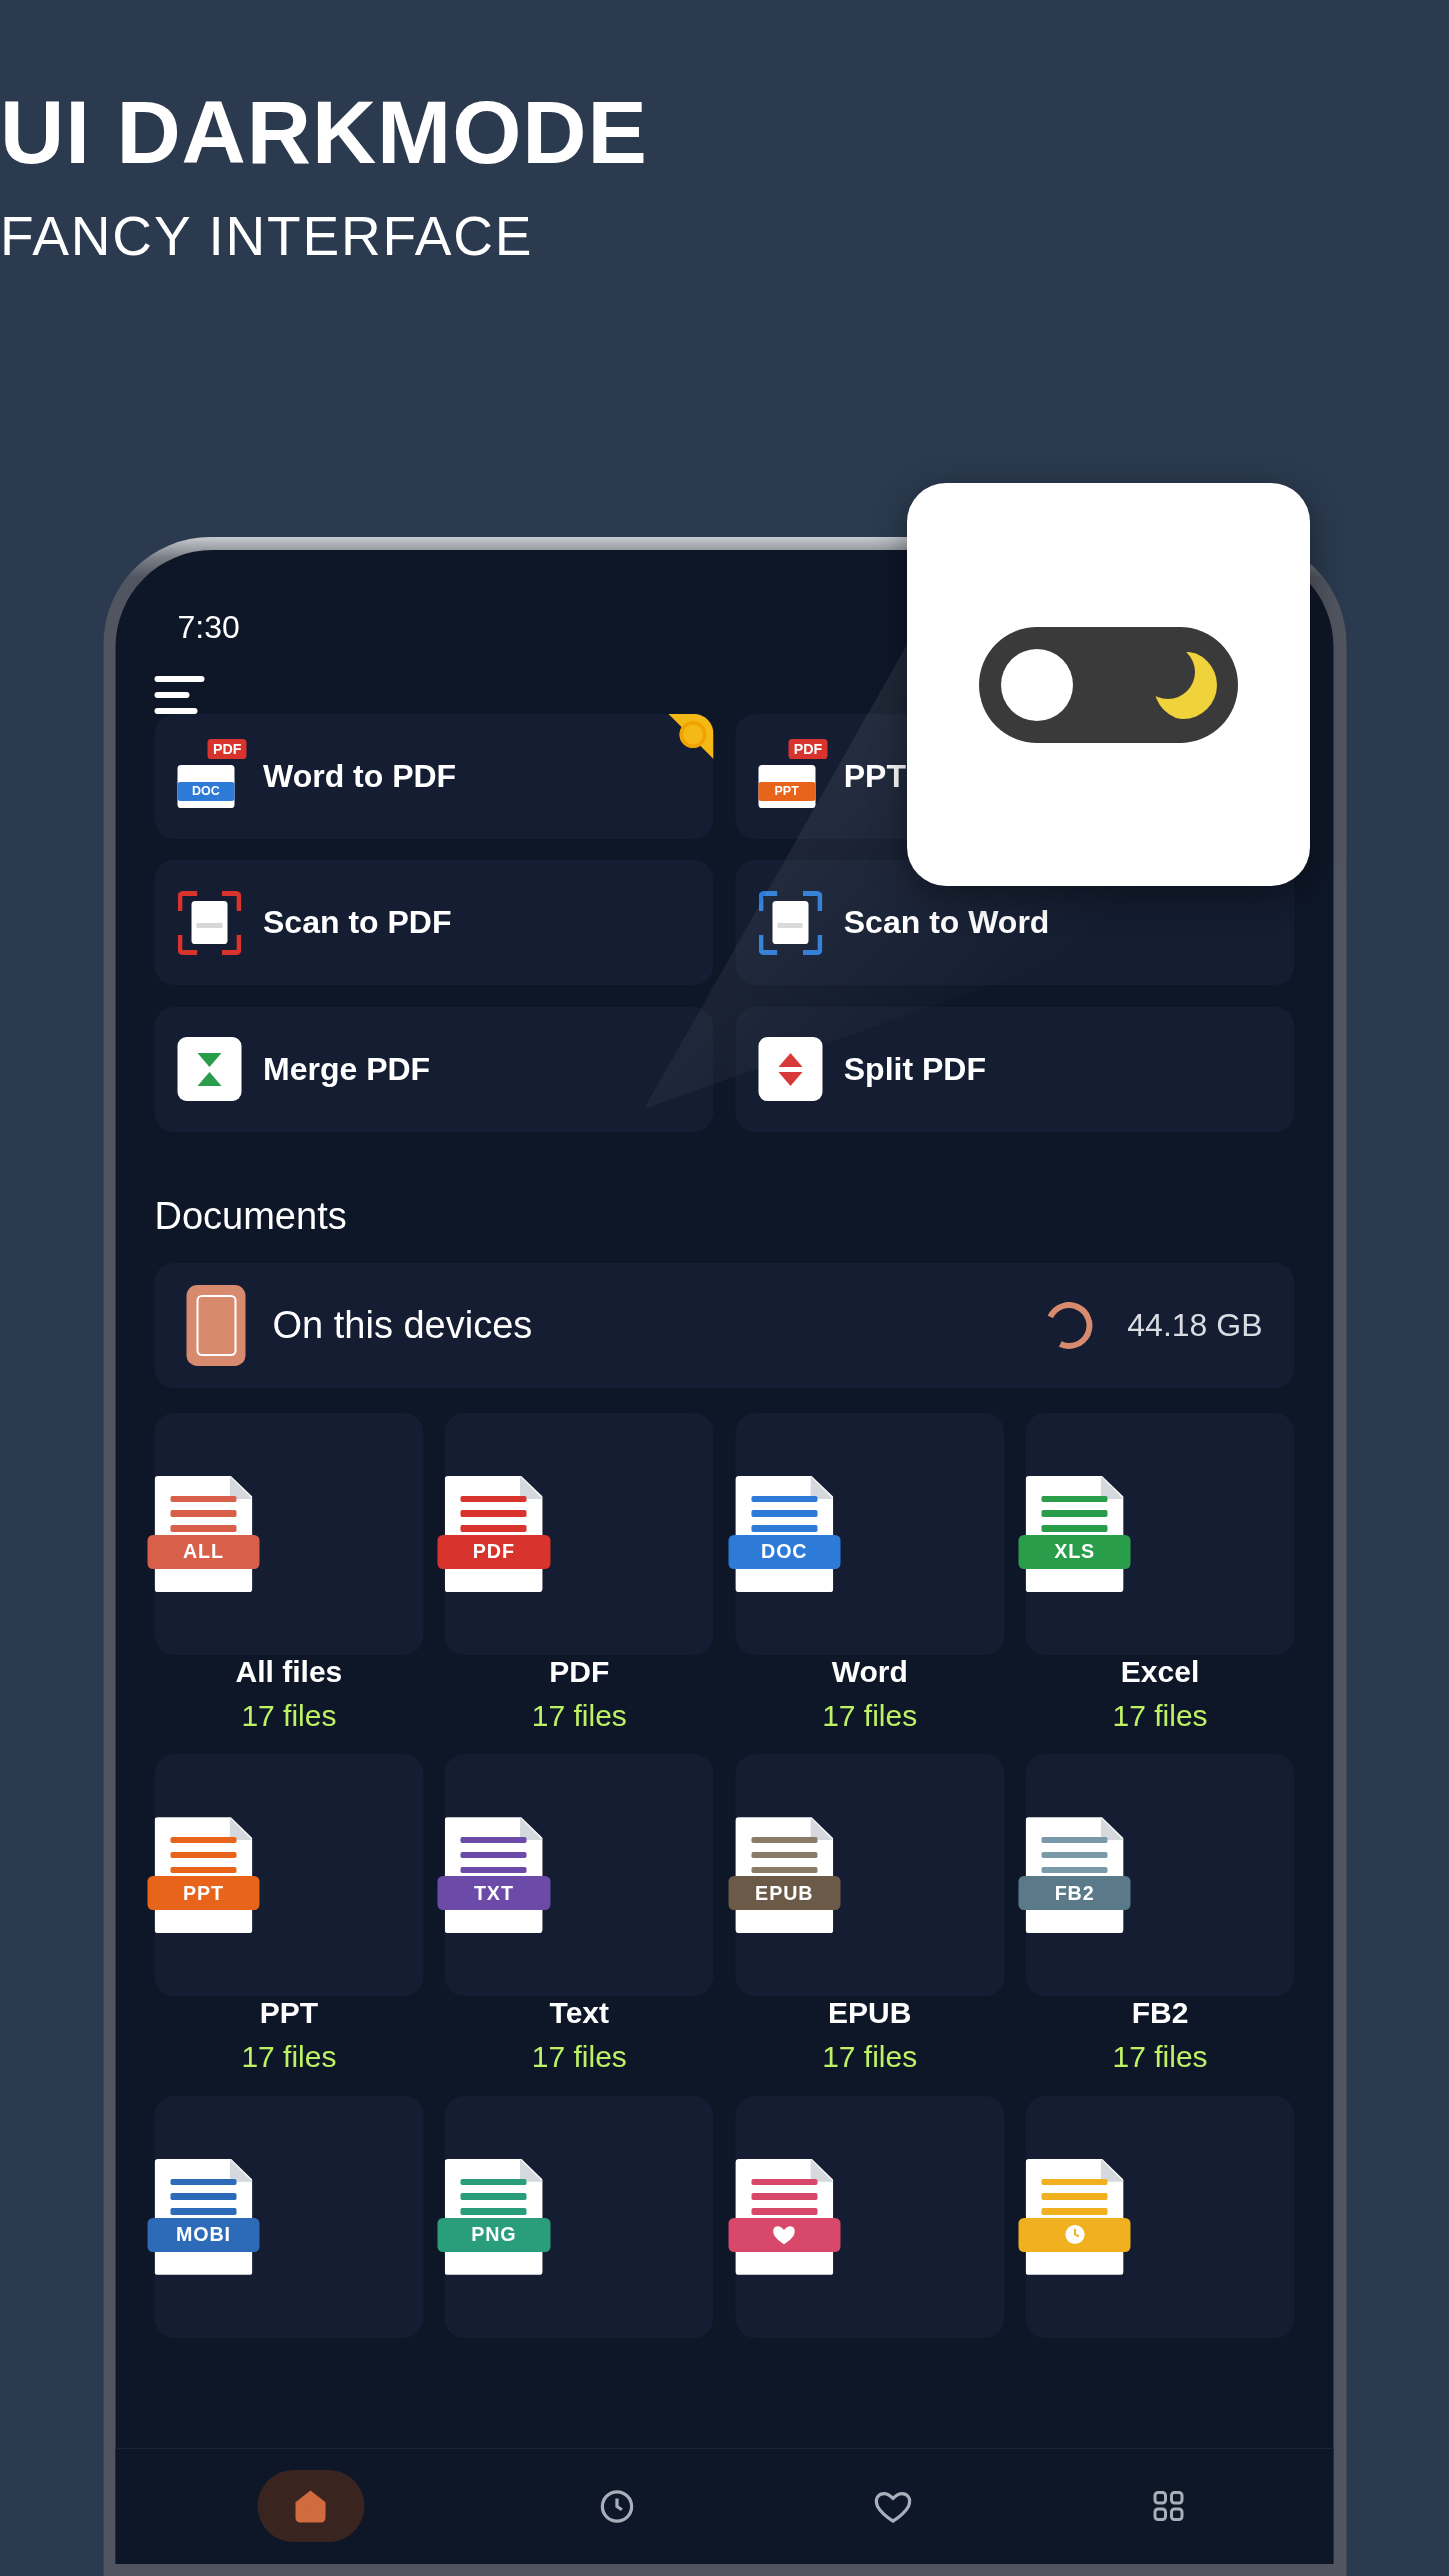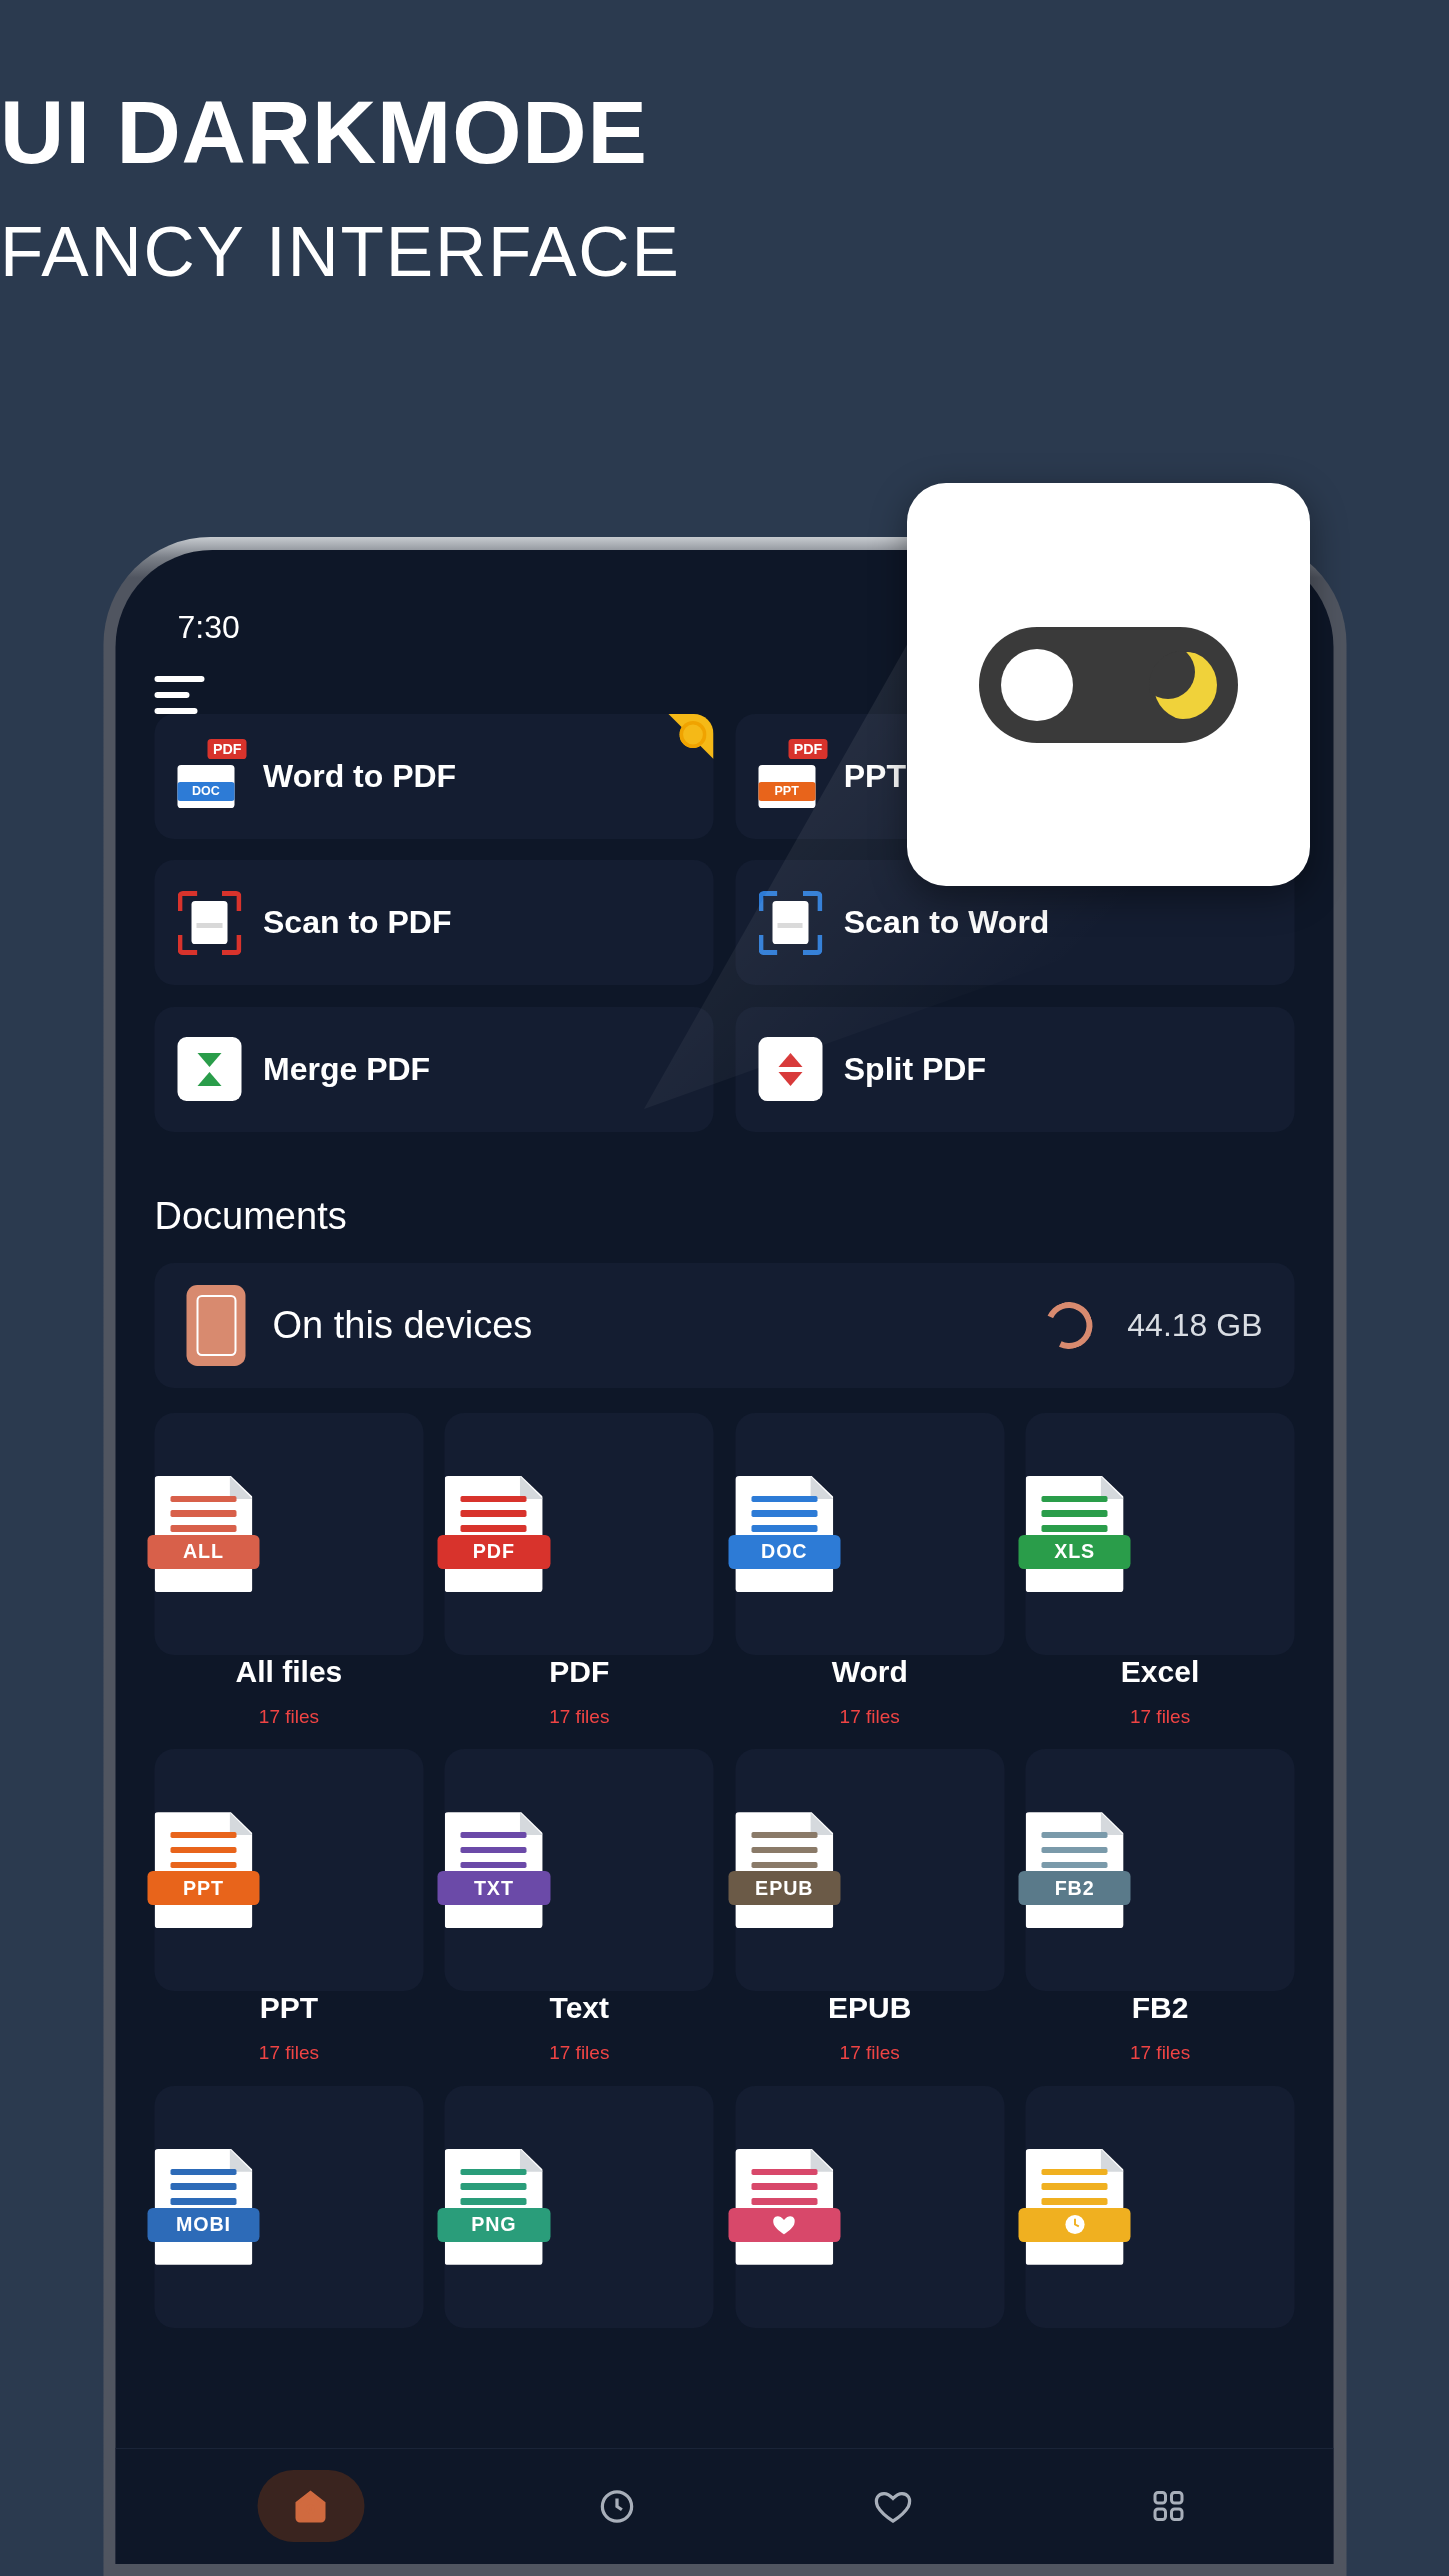--- a/index.html
+++ b/index.html
@@ -7,21 +7,21 @@
   background:#2b3a4f;
   font-family:-apple-system,Helvetica,Arial,sans-serif;
   width:1449px;
   height:2576px;
   overflow:hidden;
   color:#fff;
   position:relative;
 }
 .hero { text-align:left; padding-top:81px; }
 .hero h1 { font-size:89px; font-weight:800; letter-spacing:0.9px; }
-.hero h2 { font-size:71px; font-weight:500; margin-top:27px; letter-spacing:1.8px; }
+.hero h2 { font-size:55px; font-weight:500; margin-top:20px; letter-spacing:1.8px; }
 
 
 .phone {
   position:absolute;
   left:50%; transform:translateX(-50%);
   top:537px;
   width:1243px;
   height:2039px;
   border-radius:107px 107px 0 0;
   background:linear-gradient(180deg,#c7cbd0 0%,#7b8088 1%,#505560 2%,#505560 100%);
@@ -121,21 +121,21 @@
 .doc-tile{width:100%;aspect-ratio:1/0.9;background:#141d31;border-radius:19.7px;display:flex;align-items:center;justify-content:flex-start}
 .file-ic{width:98px;height:116px;position:relative}
 .file-ic .page{position:absolute;inset:0;background:#fff;border-radius:3.6px;clip-path:polygon(0 0,78% 0,100% 18%,100% 100%,0 100%)}
 .file-ic .fold{position:absolute;top:0;right:0;width:23px;height:23px;background:#d5d9dd;clip-path:polygon(0 0,100% 100%,0 100%)}
 .file-ic .lines{position:absolute;top:19.7px;left:16px;right:16px;height:36px;display:flex;flex-direction:column;justify-content:space-between}
 .file-ic .lines span{height:6.3px;background:var(--lc);border-radius:1.8px}
 .file-ic .badge{position:absolute;left:-7.2px;right:-7.2px;top:59px;height:34px;background:var(--bc);color:#fff;font-size:19.7px;font-weight:800;display:flex;align-items:center;justify-content:center;border-radius:5.4px;letter-spacing:0.9px}
 .file-ic .heart{position:absolute;left:-7.2px;right:-7.2px;top:59px;height:34px;background:var(--bc);display:flex;align-items:center;justify-content:center;border-radius:5.4px}
 .file-ic .circ{position:absolute;left:-7.2px;right:-7.2px;top:59px;height:34px;background:var(--bc);display:flex;align-items:center;justify-content:center;border-radius:5.4px}
 .doc-name{font-size:30px;font-weight:600;margin-top:0}
-.doc-count{font-size:19px;color:#ef4444;margin-top:17px}
+.doc-count{font-size:30px;color:#bef264;margin-top:10px}
 
 
 .bottom-nav{
   position:absolute;bottom:0;left:0;right:0;
   height:116px;
   background:#0e1728;
   display:flex;justify-content:space-around;align-items:center;
   padding:0 27px;
   border-top:0.9px solid #1a2438;
 }

